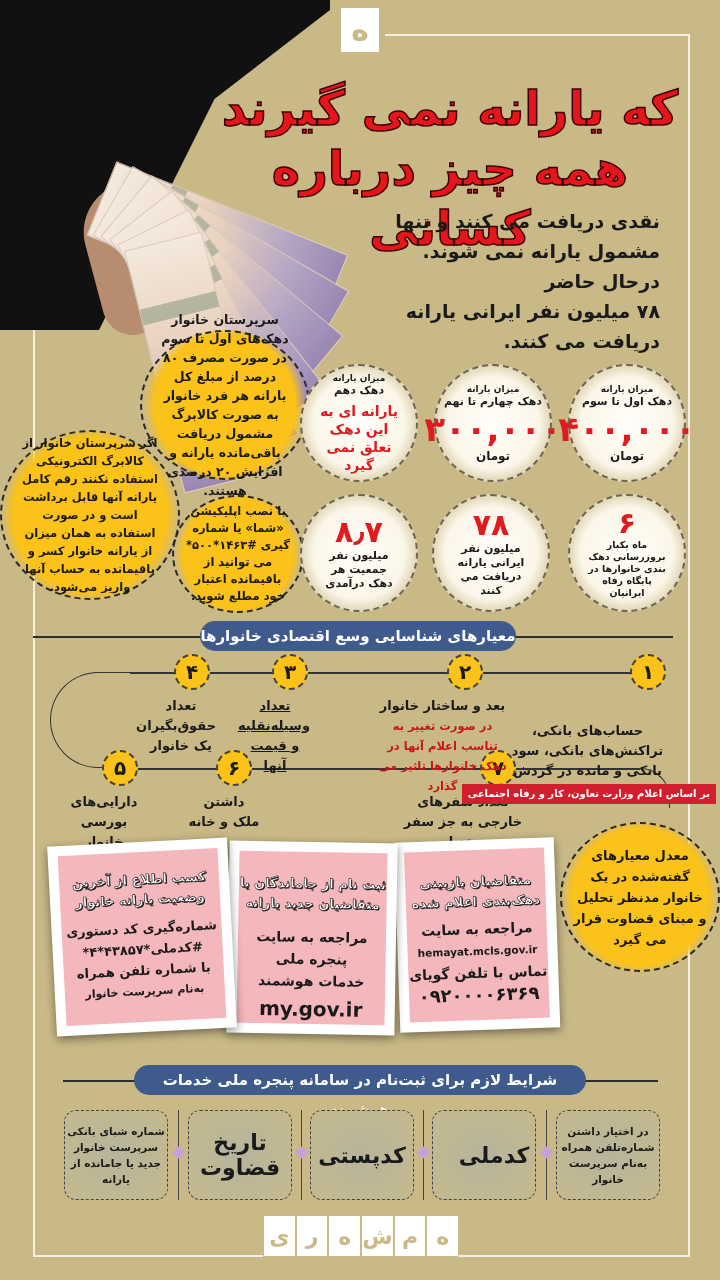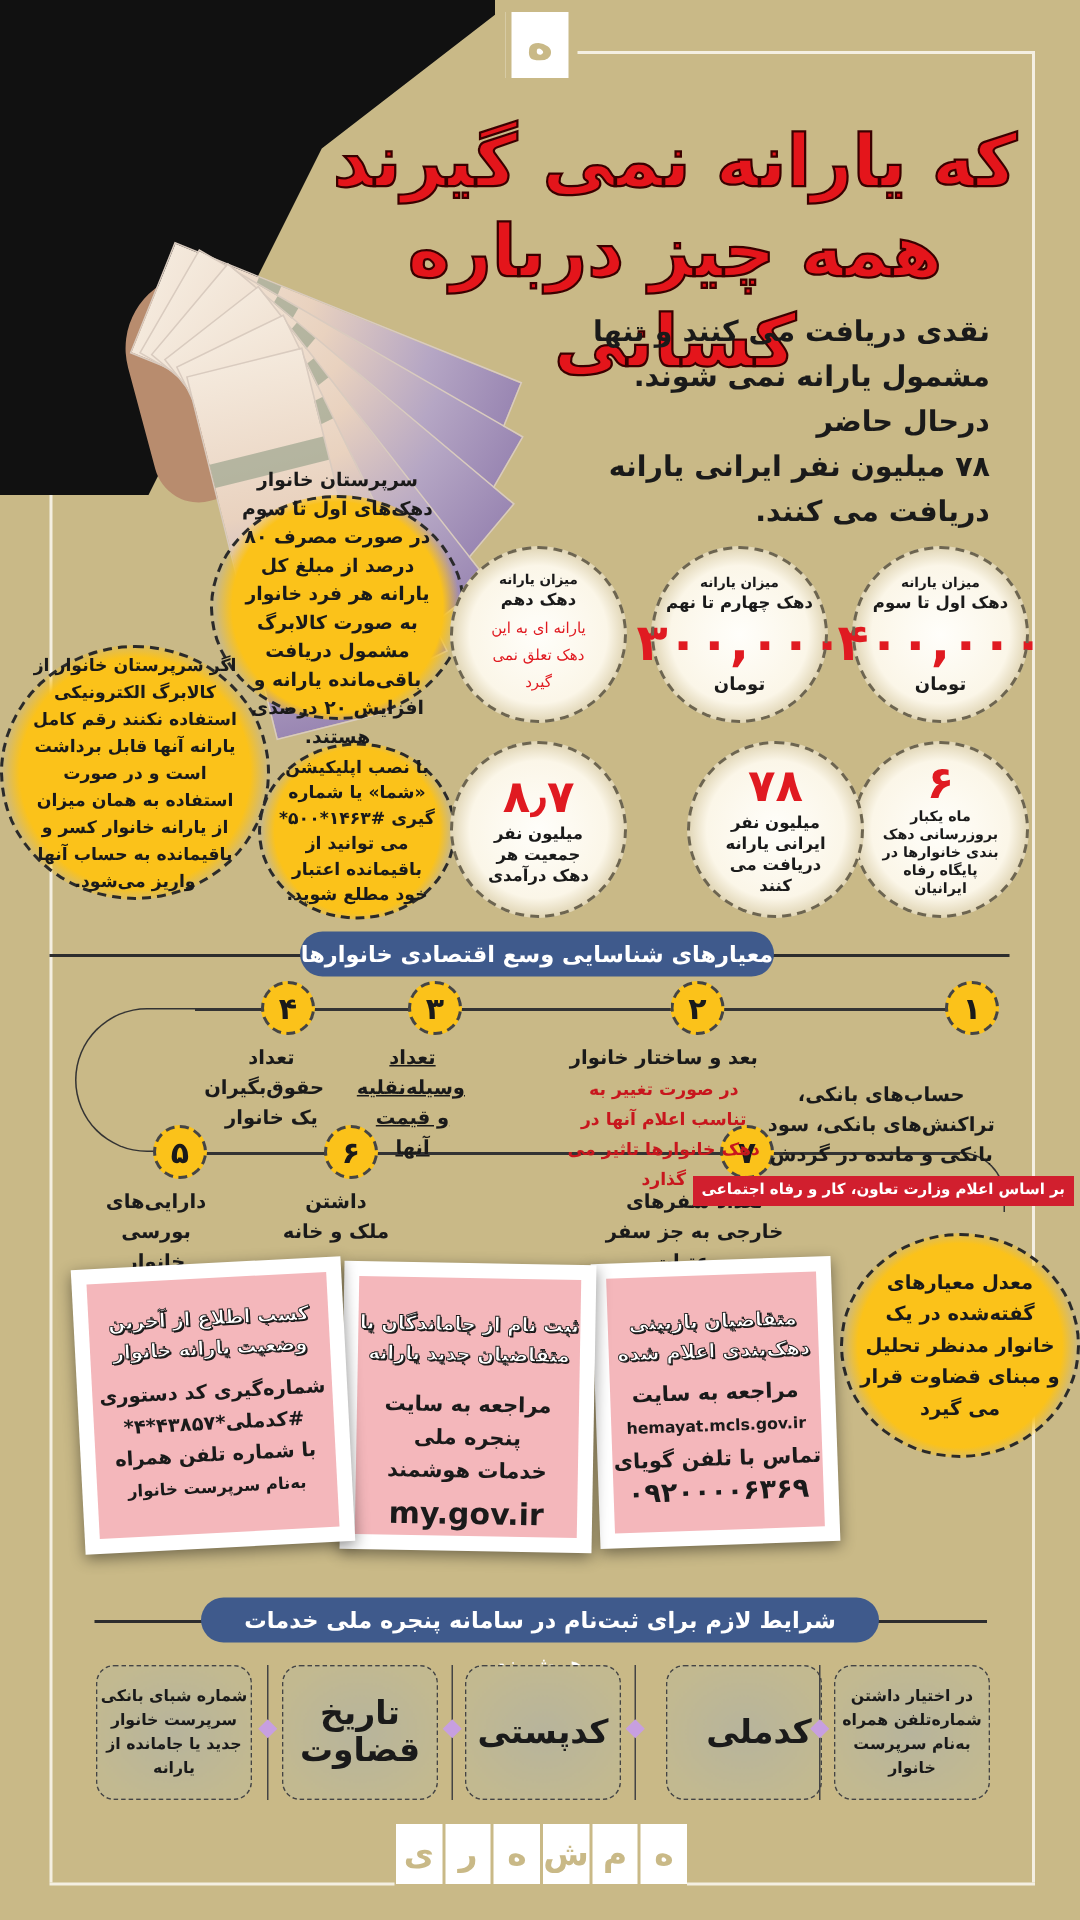--- a/index.html
+++ b/index.html
@@ -76,21 +76,21 @@
     text-align: center; display: flex; flex-direction: column; align-items: center; justify-content: center;
   }
   .wcircle::after {
     content: ""; position: absolute; inset: 0; border-radius: 50%;
     border: 2px dashed #6d6550;
   }
   .wcircle .small { font-size: 9px; font-weight: bold; line-height: 12px; }
   .wcircle .label { font-size: 11px; font-weight: bold; line-height: 14px; }
   .wcircle .big { font-size: 34px; font-weight: bold; color: #e01a21; line-height: 40px; letter-spacing: 1px; direction: ltr; }
   .wcircle .unit { font-size: 12px; font-weight: bold; }
-  .wcircle .red { color: #e01a21; font-size: 10px; font-weight: normal; line-height: 18px; }
+  .wcircle .red { color: #e01a21; font-size: 14px; font-weight: bold; line-height: 18px; }
 
   
   .sec-line { position: absolute; height: 1.5px; background: #2d2d2d; }
   .sec-pill {
     position: absolute; background: #3f5a8c; color: #fff; border-radius: 16px;
     font-weight: bold; font-size: 15px; text-align: center; line-height: 30px; height: 30px;
   }
 
   
   .tl-line { position: absolute; height: 1.5px; background: #333; }
@@ -226,21 +226,21 @@
 <div class="wcircle" style="left:300px;top:364px;">
   <div class="small">میزان یارانه</div>
   <div class="label">دهک دهم</div>
   <div class="red" style="padding:4px 18px 0;">یارانه ای به این دهک تعلق نمی گیرد</div>
 </div>
 
 <div class="wcircle" style="left:568px;top:494px;">
   <div class="big" style="font-size:30px;line-height:32px;">۶</div>
   <div class="small" style="padding:0 16px;font-size:9.5px;">ماه یکبار بروزرسانی دهک بندی خانوارها در پایگاه رفاه ایرانیان</div>
 </div>
-<div class="wcircle" style="left:458px;top:494px;">
+<div class="wcircle" style="left:432px;top:494px;">
   <div class="big" style="font-size:30px;line-height:34px;">۷۸</div>
   <div class="label" style="padding:0 18px;">میلیون نفر ایرانی یارانه دریافت می کنند</div>
 </div>
 <div class="wcircle" style="left:300px;top:494px;">
   <div class="big" style="font-size:30px;line-height:34px;">۸٫۷</div>
   <div class="label" style="padding:0 22px;">میلیون نفر جمعیت هر دهک درآمدی</div>
 </div>
 
 <div class="sec-line" style="left:33px;top:636px;width:640px;"></div>
 <div class="sec-pill" style="left:200px;top:621px;width:316px;">معیارهای شناسایی وسع اقتصادی خانوارها</div>
@@ -303,21 +303,21 @@
       <div>با شماره تلفن همراه</div>
       <div style="font-size:11px;">به‌نام سرپرست خانوار</div>
     </div>
   </div>
 </div>
 
 <div class="sec-line" style="left:63px;top:1080px;width:595px;"></div>
 <div class="sec-pill" style="left:134px;top:1065px;width:452px;">شرایط لازم برای ثبت‌نام در سامانه پنجره ملی خدمات هوشمند</div>
 
 <div class="req small" style="left:556px;">در اختیار داشتن شماره‌تلفن همراه به‌نام سرپرست خانوار</div>
-<div class="req large" style="left:444px;padding-left:20px;">کدملی</div>
+<div class="req large" style="left:432px;padding-left:20px;">کدملی</div>
 <div class="req large" style="left:310px;">کدپستی</div>
 <div class="req large" style="left:188px;">تاریخ قضاوت</div>
 <div class="req small" style="left:64px;">شماره شبای بانکی سرپرست خانوار جدید یا جامانده از یارانه</div>
 
 <div class="req-sep" style="left:546px;"></div>
 <div class="req-sep" style="left:423px;"></div>
 <div class="req-sep" style="left:301px;"></div>
 <div class="req-sep" style="left:178px;"></div>
 <div class="diamond" style="left:542px;"></div>
 <div class="diamond" style="left:419px;"></div>

